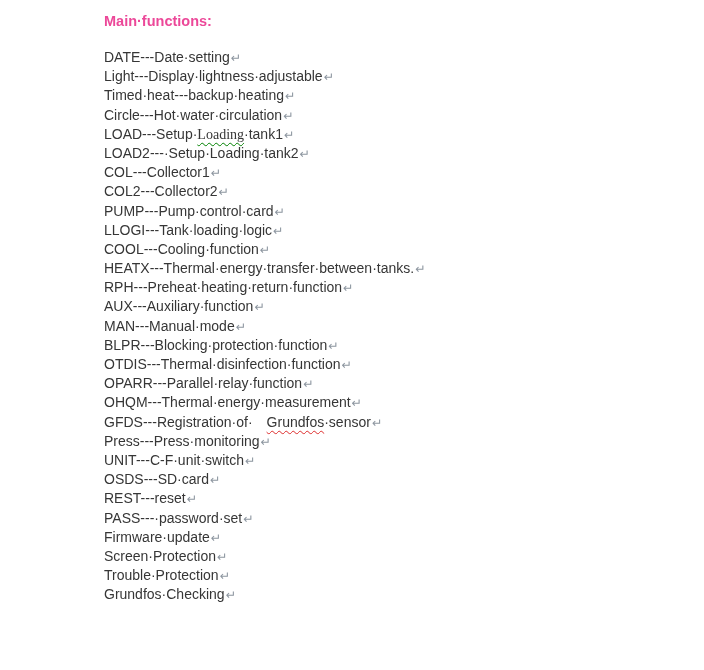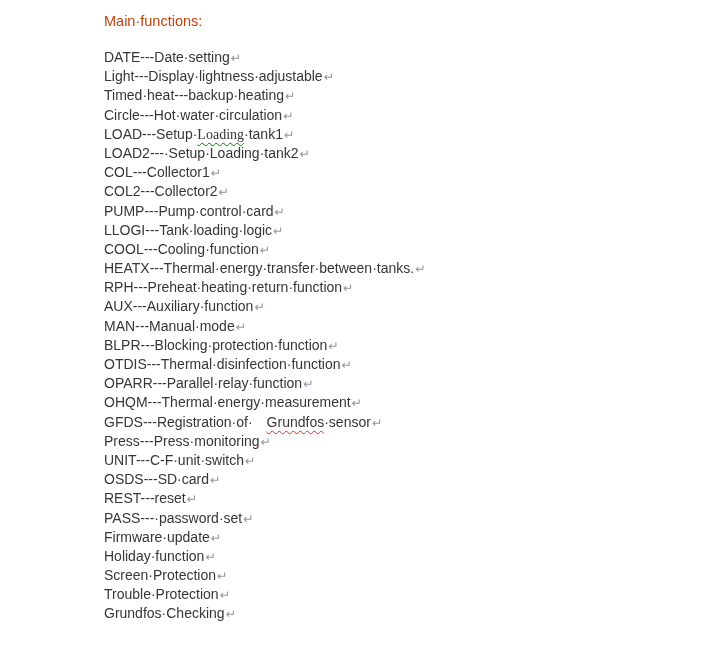--- a/index.html
+++ b/index.html
@@ -13,22 +13,22 @@
     height: 670px;
     overflow: hidden;
     font-family: "Liberation Sans", sans-serif;
   }
   .heading {
     position: absolute;
     left: 104px;
     top: 13px;
     font-size: 14.5px;
     line-height: 17px;
-    font-weight: normal;
-    color: #c2410c;
+    font-weight: bold;
+    color: #ec4899;
     white-space: pre;
   }
   .lines {
     position: absolute;
     left: 104px;
     top: 48px;
   }
   .line {
     height: 19.2px;
     line-height: 19.2px;
@@ -83,18 +83,17 @@
       <div class="line"><span>OTDIS---Thermal·disinfection·function</span><span class="pmark">↵</span></div>
       <div class="line"><span>OPARR---Parallel·relay·function</span><span class="pmark">↵</span></div>
       <div class="line"><span>OHQM---Thermal·energy·measurement</span><span class="pmark">↵</span></div>
       <div class="line"><span>GFDS---Registration·of·</span><span class="mark-spelling">Grundfos</span><span>·sensor</span><span class="pmark">↵</span></div>
       <div class="line"><span>Press---Press·monitoring</span><span class="pmark">↵</span></div>
       <div class="line"><span>UNIT---C-F·unit·switch</span><span class="pmark">↵</span></div>
       <div class="line"><span>OSDS---SD·card</span><span class="pmark">↵</span></div>
       <div class="line"><span>REST---reset</span><span class="pmark">↵</span></div>
       <div class="line"><span>PASS---·password·set</span><span class="pmark">↵</span></div>
       <div class="line"><span>Firmware·update</span><span class="pmark">↵</span></div>
-      <div class="line"><span>Holiday·function</span><span class="pmark">↵</span></div>
       <div class="line"><span>Screen·Protection</span><span class="pmark">↵</span></div>
       <div class="line"><span>Trouble·Protection</span><span class="pmark">↵</span></div>
       <div class="line"><span>Grundfos·Checking</span><span class="pmark">↵</span></div>
     </div>
 </div>
 
 </body></html>

